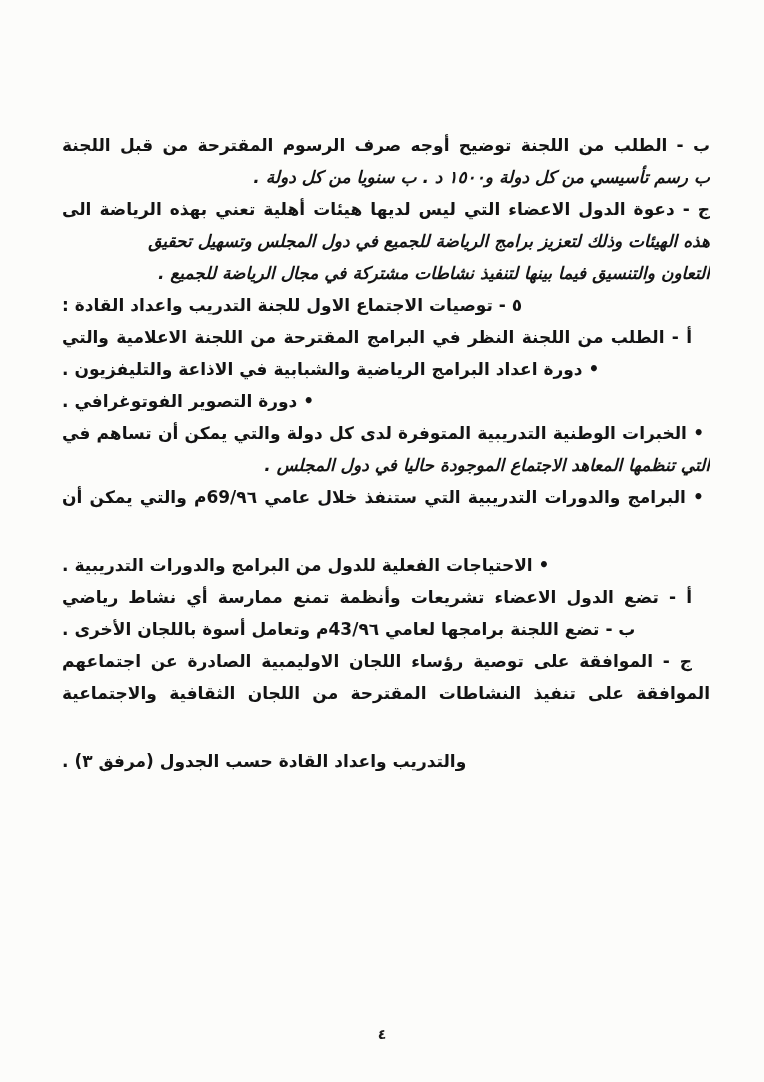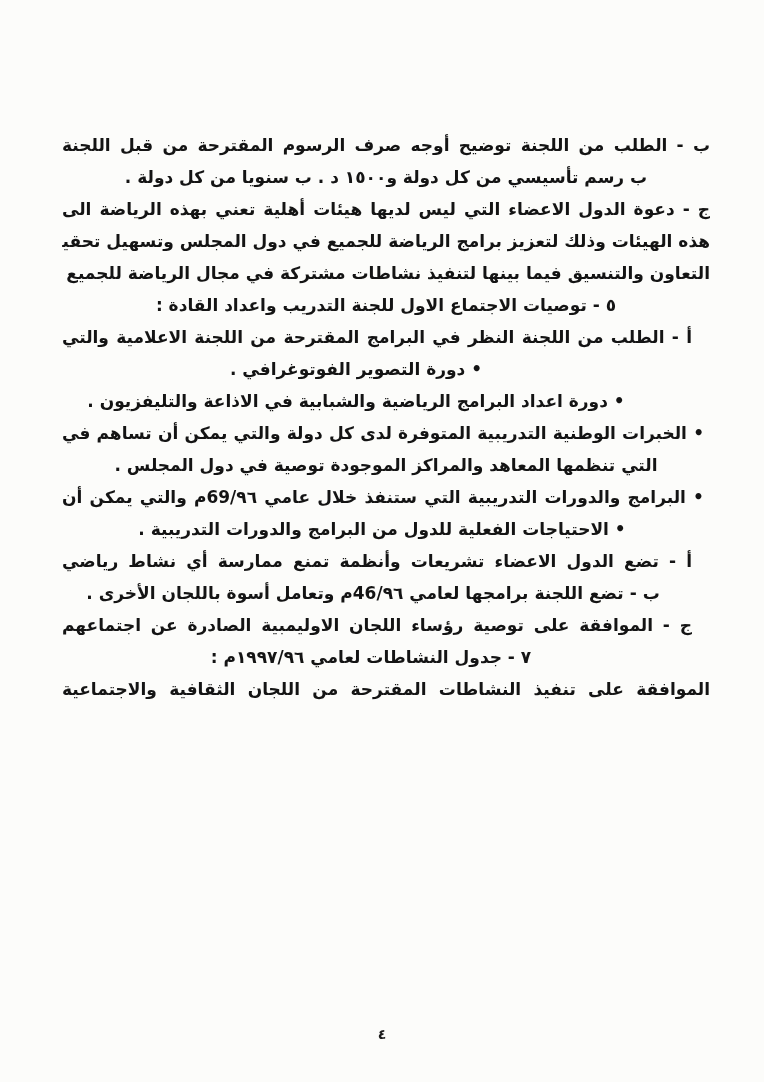--- a/index.html
+++ b/index.html
@@ -18,25 +18,25 @@
     font-size:17px;font-weight:700;
     letter-spacing:0px;
   }
   .line{
     height:32px;line-height:32px;
     overflow:hidden;
   }
   
   .jf{text-align:justify;text-align-last:justify;text-justify:inter-word;}
   
-  .ctr{text-align:center;white-space:nowrap;}
+  .ctr{text-align:right;white-space:nowrap;font-style:italic;}
   
-  .rt{text-align:center;white-space:nowrap;}
+  .rt{text-align:left;white-space:nowrap;}
   .pr6{padding-right:6px;}
-  .pr8{padding-right:8px;}
+  .pr8{padding-right:8px;margin-top:36px;}
   .pr18{padding-right:18px;}
   .pr26{padding-right:26px;}
   .pr30{padding-right:30px;}
   .pr60{padding-right:60px;}
   .pr86{padding-right:86px;}
   .pagenum{
     position:absolute;bottom:40px;left:0;right:0;
     text-align:center;font-size:14px;font-weight:700;color:#1a1a1a;
   }
 </style>
@@ -45,27 +45,27 @@
 
 <div class="page">
   <div class="textblock">
     <div class="line jf">ب - الطلب من اللجنة توضيح أوجه صرف الرسوم المقترحة من قبل اللجنة وهي ٣٠٠٠ د .</div>
     <div class="line ctr">ب رسم تأسيسي من كل دولة و١٥٠٠ د . ب سنويا من كل دولة .</div>
     <div class="line jf">ج - دعوة الدول الاعضاء التي ليس لديها هيئات أهلية تعني بهذه الرياضة الى المبادرة بتأسيس</div>
     <div class="line ctr">هذه الهيئات وذلك لتعزيز برامج الرياضة للجميع في دول المجلس وتسهيل تحقيق</div>
     <div class="line ctr">التعاون والتنسيق فيما بينها لتنفيذ نشاطات مشتركة في مجال الرياضة للجميع .</div>
     <div class="line rt">٥ - توصيات الاجتماع الاول للجنة التدريب واعداد القادة :</div>
     <div class="line jf pr18">أ - الطلب من اللجنة النظر في البرامج المقترحة من اللجنة الاعلامية والتي أحالها الوكلاء</div>
+    <div class="line rt pr60">• دورة اعداد البرامج الرياضية والشبابية في الاذاعة والتليفزيون .</div>
     <div class="line rt pr60">• دورة التصوير الفوتوغرافي .</div>
-    <div class="line rt pr60">• دورة اعداد البرامج الرياضية والشبابية في الاذاعة والتليفزيون .</div>
     <div class="line jf pr6">• الخبرات الوطنية التدريبية المتوفرة لدى كل دولة والتي يمكن أن تساهم في الدورات</div>
-    <div class="line ctr">التي تنظمها المعاهد والمراكز الموجودة توصية في دول المجلس .</div>
+    <div class="line ctr">التي تنظمها المعاهد الاجتماع الموجودة حاليا في دول المجلس .</div>
     <div class="line jf pr6">• البرامج والدورات التدريبية التي ستنفذ خلال عامي 69/٩٦م والتي يمكن أن</div>
     <div class="line rt pr8">• الاحتياجات الفعلية للدول من البرامج والدورات التدريبية .</div>
     <div class="line jf pr18">أ - تضع الدول الاعضاء تشريعات وأنظمة تمنع ممارسة أي نشاط رياضي للاعبين الا بموافقة</div>
-    <div class="line rt pr26">ب - تضع اللجنة برامجها لعامي 46/٩٦م وتعامل أسوة باللجان الأخرى .</div>
+    <div class="line rt pr26">ب - تضع اللجنة برامجها لعامي 43/٩٦م وتعامل أسوة باللجان الأخرى .</div>
     <div class="line jf pr18">ج - الموافقة على توصية رؤساء اللجان الاوليمبية الصادرة عن اجتماعهم الحادي عشر بأن</div>
-    <div class="line rt pr30">٧ - جدول النشاطات لعامي ١٩٩٧/٩٦م :</div>
     <div class="line jf">الموافقة على تنفيذ النشاطات المقترحة من اللجان الثقافية والاجتماعية والعلمية والاعلامية</div>
+    <div class="line rt pr8">والتدريب واعداد القادة حسب الجدول (مرفق ٣) .</div>
   </div>
 
   <div class="pagenum">٤</div>
 </div>
 
 </body></html>

